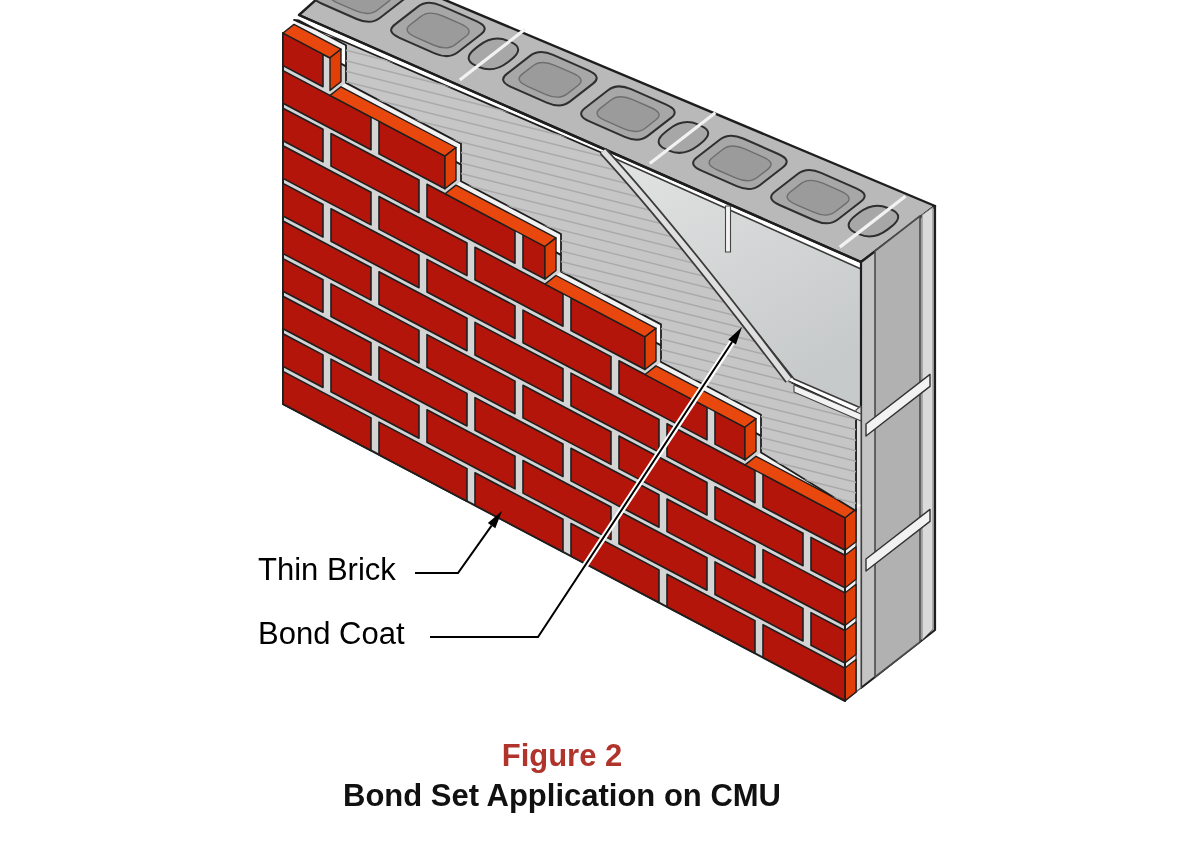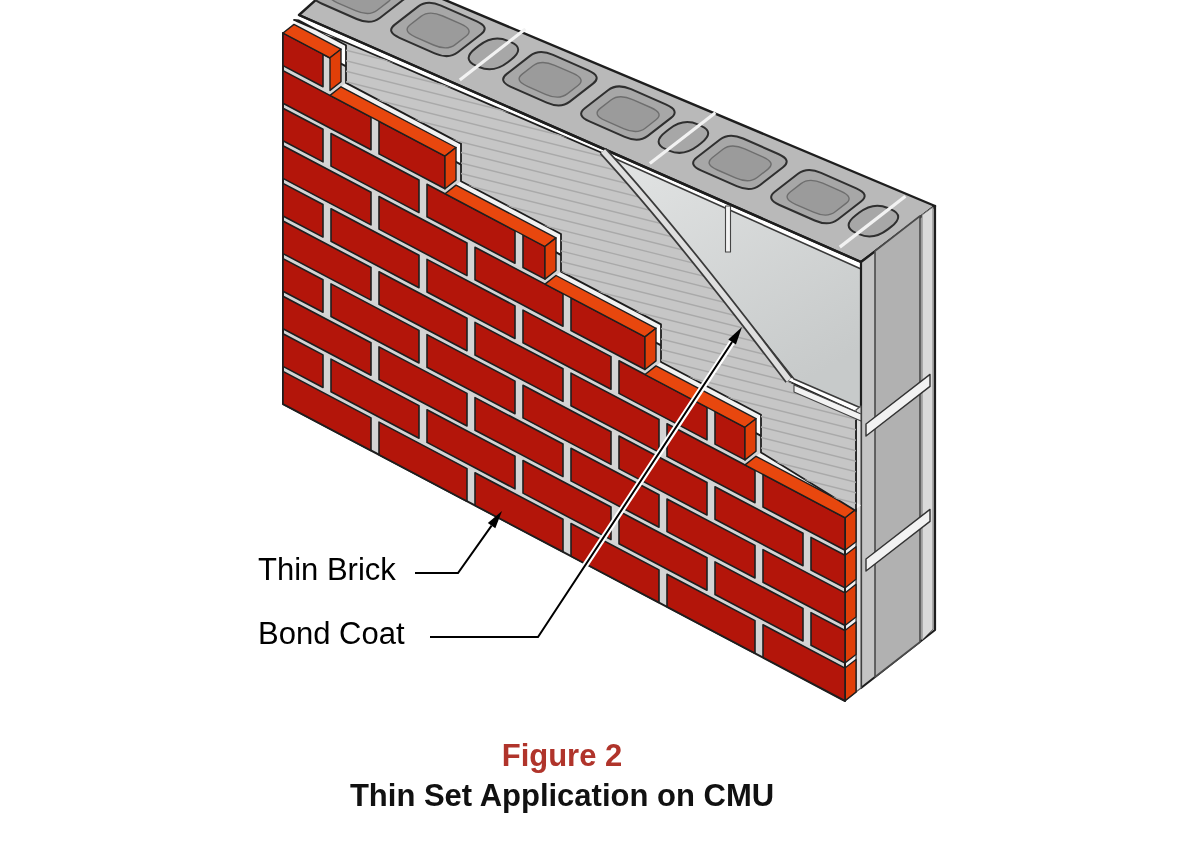--- a/index.html
+++ b/index.html
@@ -214,15 +214,15 @@
         <polygon points="742.0,327.0 735.9,344.6 728.3,339.5" fill="#000000" stroke="none" stroke-width="0" stroke-linejoin="round"></polygon>
         <path d="M430,637 L538,637 L732.1,342.0" fill="none" stroke="#000000" stroke-width="2"></path>
       </g>
 
     <text x="258" y="580">Thin Brick</text>
     <text x="258" y="644">Bond Coat</text>
   </svg>
 
   <div class="caption">
     <div class="fig" id="figNum" style="color: rgb(176, 52, 43);">Figure 2</div>
-    <div class="ttl">Thin Set Application on CMU</div>
+    <div class="ttl">Bond Set Application on CMU</div>
   </div>
 </div>
 
 </body></html>

